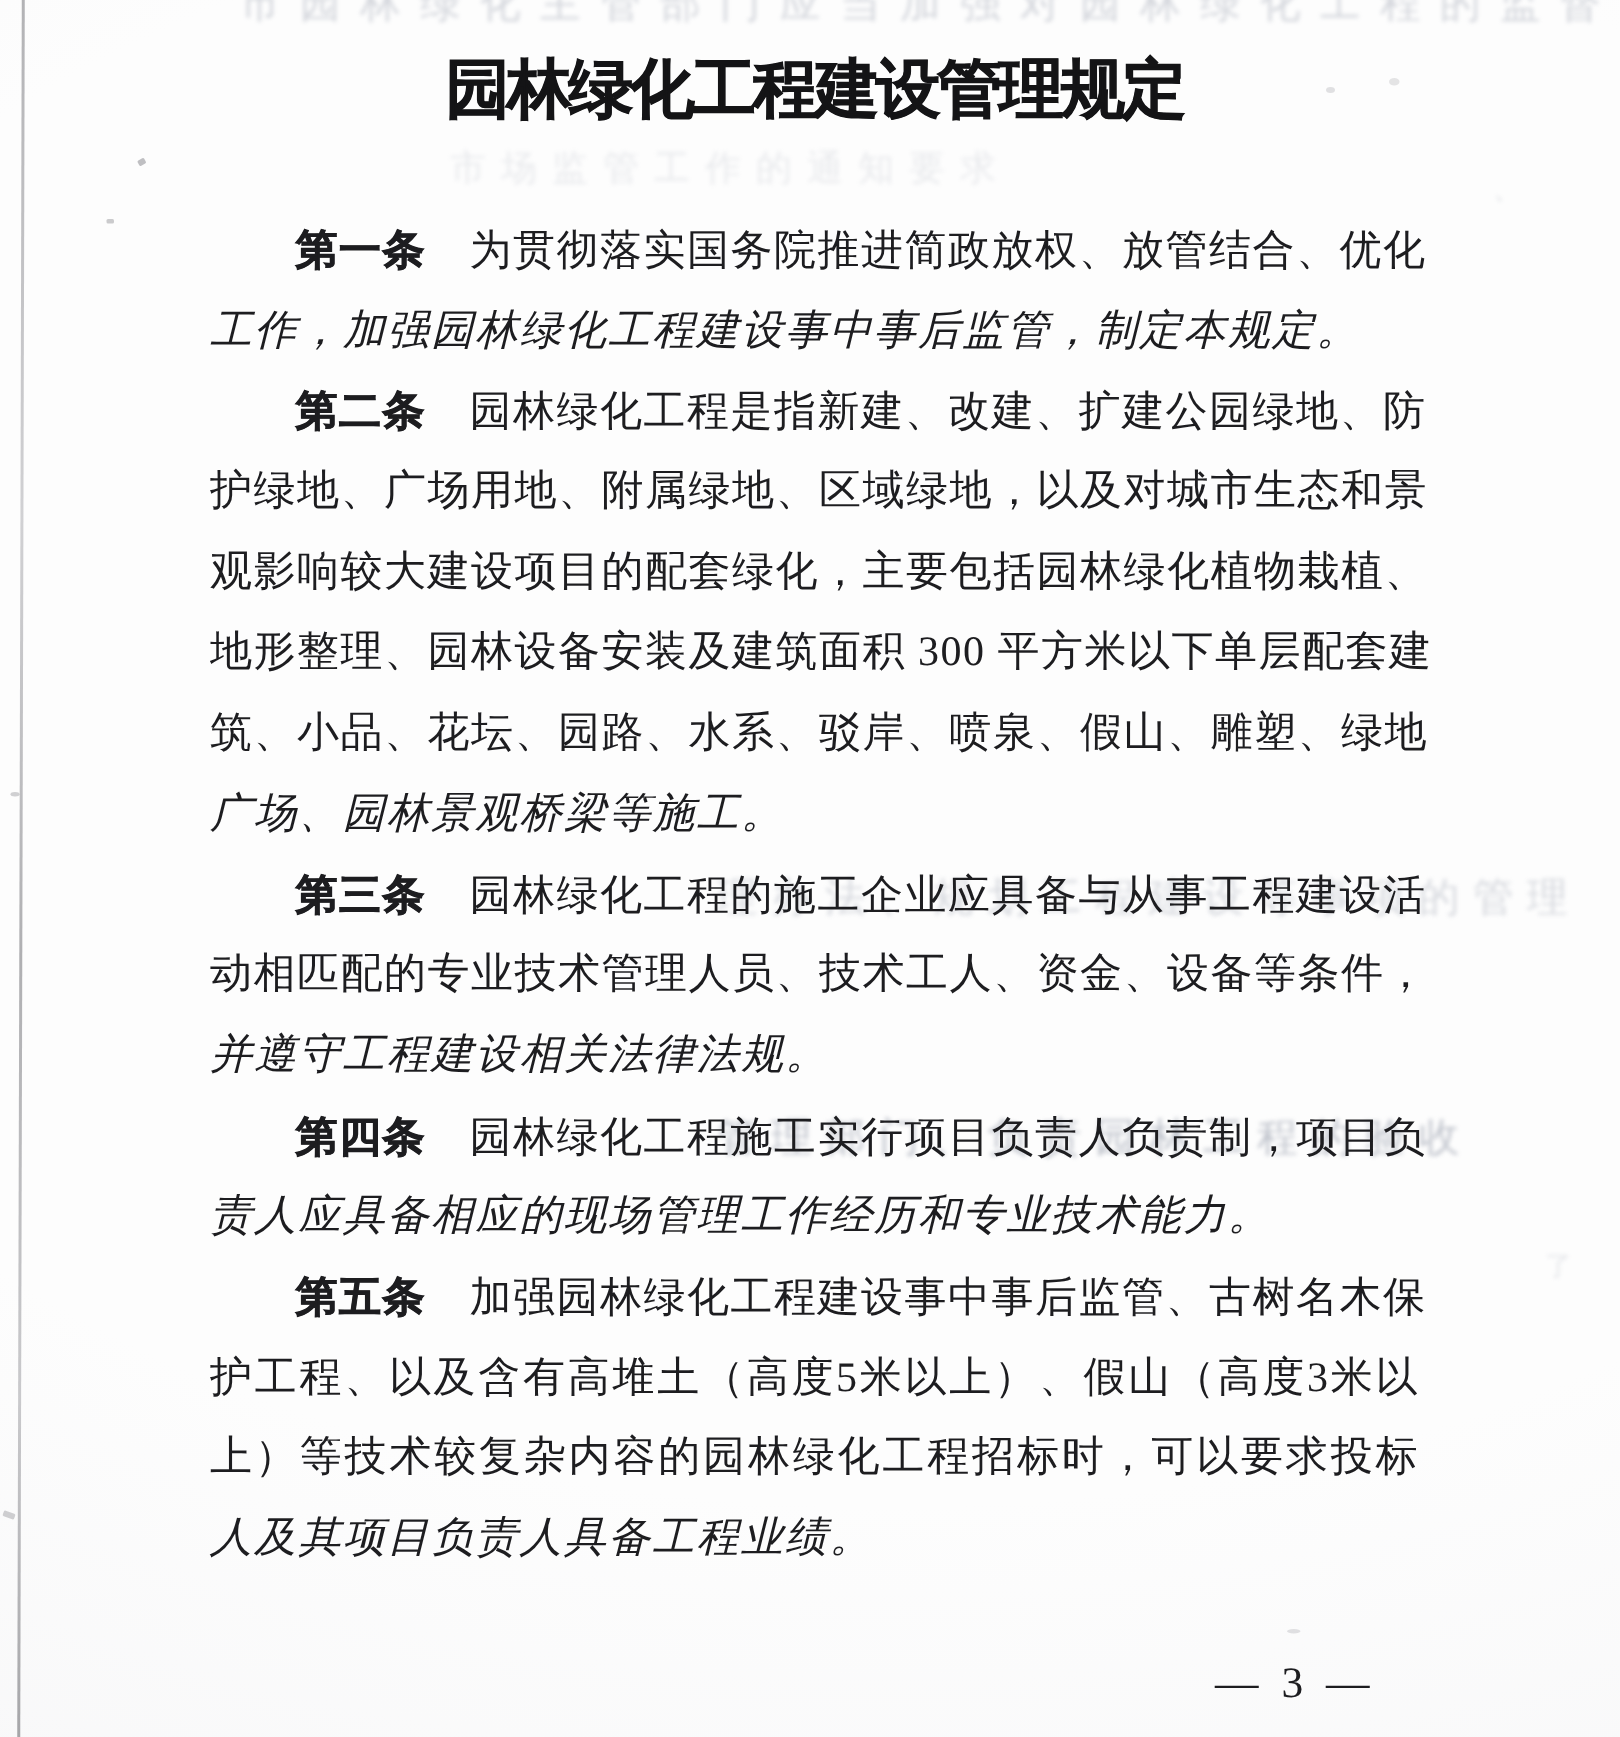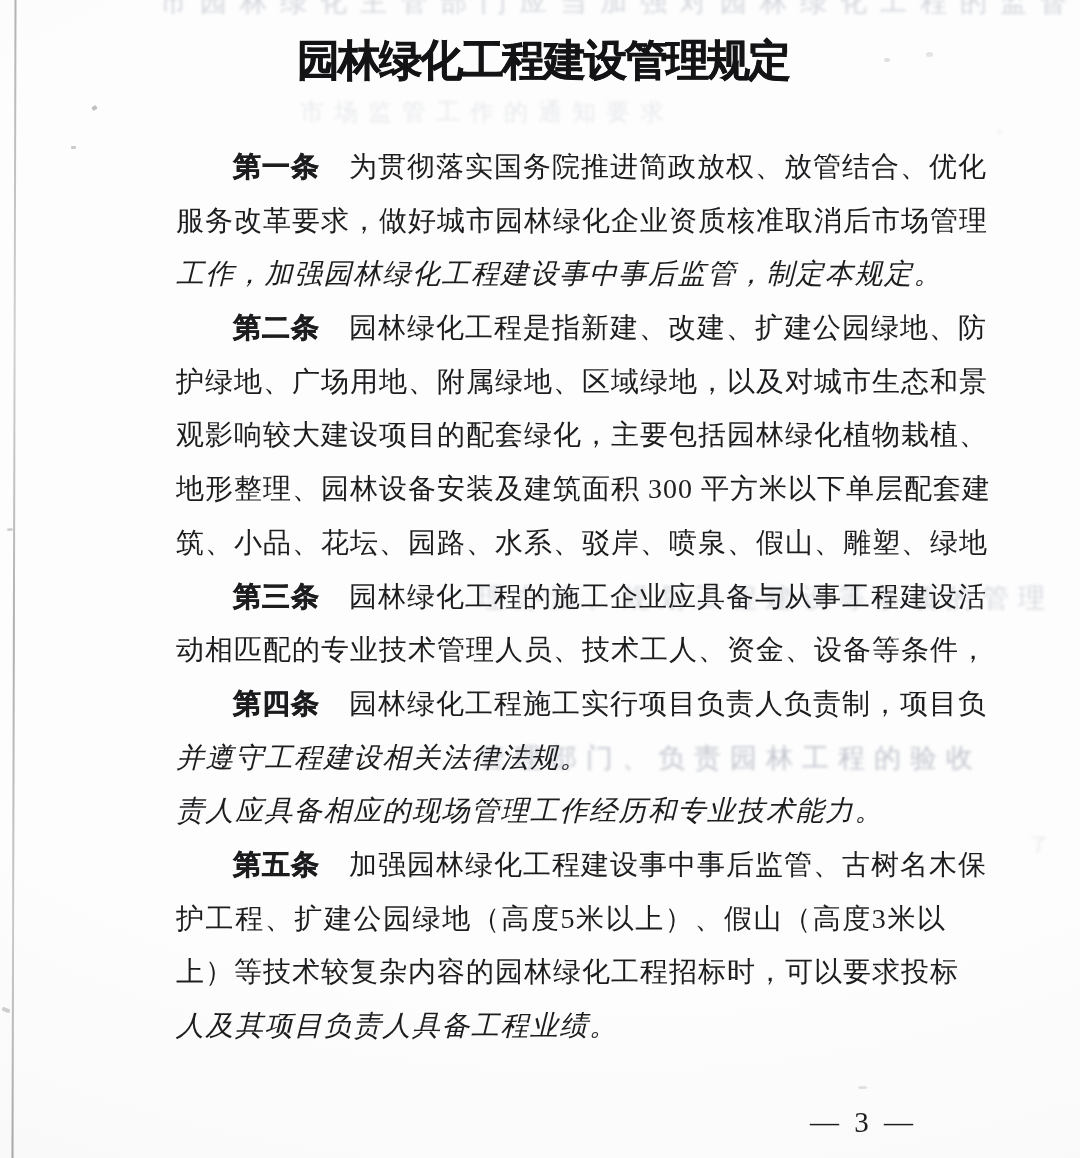--- a/index.html
+++ b/index.html
@@ -50,21 +50,20 @@
   .line {
     height: 53.7px;
     line-height: 53.7px;
     font-size: 28px;
     letter-spacing: 1px;
     white-space: nowrap;
     text-align: justify;
     text-align-last: justify;
     text-justify: inter-character;
     color: #1d1d20;
-    margin-left: 36px;
   }
   .line.last {
     text-align: left;
     text-align-last: left;
     letter-spacing: 1.5px;
     font-style: italic;
   }
   .line.indent { text-indent: 57px; }
   .line .lbl {
     font-family: "DejaVu Sans", "Liberation Sans", sans-serif;
@@ -148,32 +147,32 @@
   <div class="ghost under-title">市场监管工作的通知要求</div>
   <div class="ghost after-a2">理办法、规划工程建设等事项的管理</div>
   <div class="ghost after-a3">管理部门、负责园林工程的验收</div>
   <div class="ghost margin-1">、</div>
   <div class="ghost margin-2">了</div>
 
   <div class="doc-title">园林绿化工程建设管理规定</div>
 
   <div class="doc-body" id="doc-lines">
       <div class="line indent"><span class="lbl">第一条　</span><span>为贯彻落实国务院推进简政放权、放管结合、优化</span></div>
-      <div class="line"><span>服务改革要求，做好城市园林绿化企业资质核准取消后市场管理</span></div>
       <div class="line last"><span>工作，加强园林绿化工程建设事中事后监管，制定本规定。</span></div>
       <div class="line indent"><span class="lbl">第二条　</span><span>园林绿化工程是指新建、改建、扩建公园绿地、防</span></div>
       <div class="line"><span>护绿地、广场用地、附属绿地、区域绿地，以及对城市生态和景</span></div>
       <div class="line"><span>观影响较大建设项目的配套绿化，主要包括园林绿化植物栽植、</span></div>
       <div class="line"><span>地形整理、园林设备安装及建筑面积 300 平方米以下单层配套建</span></div>
       <div class="line"><span>筑、小品、花坛、园路、水系、驳岸、喷泉、假山、雕塑、绿地</span></div>
+      <div class="line last"><span>广场、园林景观桥梁等施工。</span></div>
       <div class="line indent"><span class="lbl">第三条　</span><span>园林绿化工程的施工企业应具备与从事工程建设活</span></div>
       <div class="line"><span>动相匹配的专业技术管理人员、技术工人、资金、设备等条件，</span></div>
+      <div class="line last"><span>并遵守工程建设相关法律法规。</span></div>
       <div class="line indent"><span class="lbl">第四条　</span><span>园林绿化工程施工实行项目负责人负责制，项目负</span></div>
-      <div class="line last"><span>并遵守工程建设相关法律法规。</span></div>
       <div class="line last"><span>责人应具备相应的现场管理工作经历和专业技术能力。</span></div>
       <div class="line indent"><span class="lbl">第五条　</span><span>加强园林绿化工程建设事中事后监管、古树名木保</span></div>
-      <div class="line"><span>护工程、扩建公园绿地（高度5米以上）、假山（高度3米以</span></div>
+      <div class="line"><span>护工程、以及含有高堆土（高度5米以上）、假山（高度3米以</span></div>
       <div class="line"><span>上）等技术较复杂内容的园林绿化工程招标时，可以要求投标</span></div>
       <div class="line last"><span>人及其项目负责人具备工程业绩。</span></div>
     </div>
 
   <div class="page-number">— 3 —</div>
 </div>
 
 </body></html>

